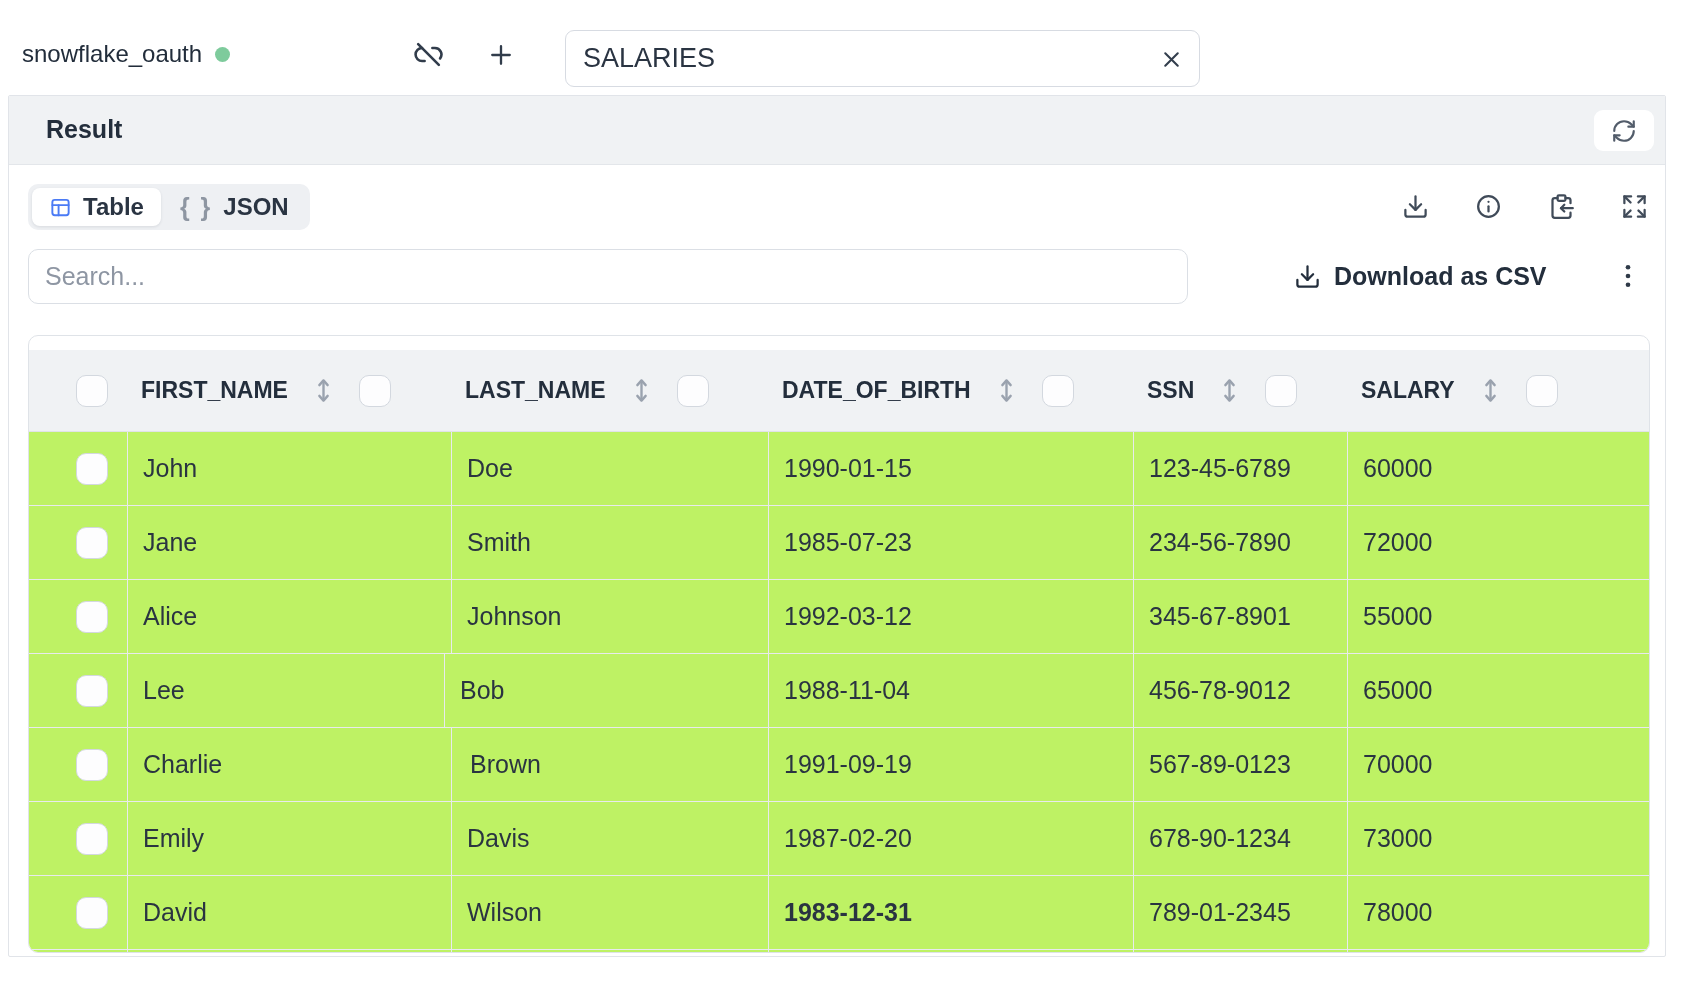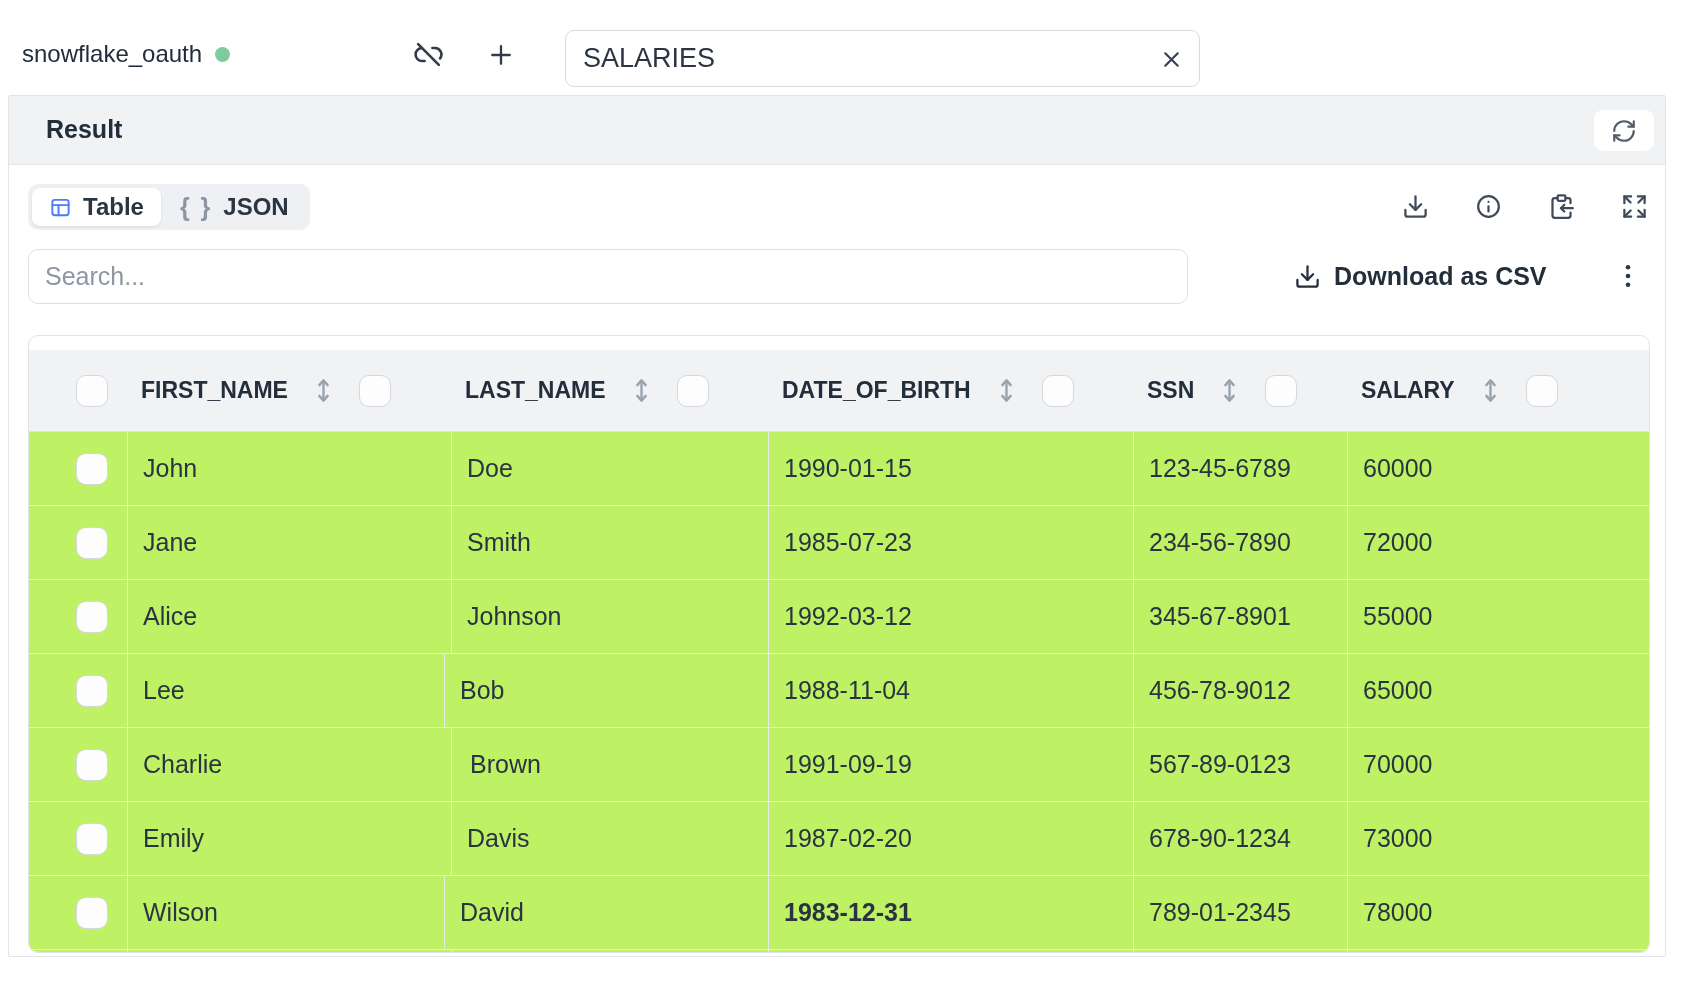--- a/index.html
+++ b/index.html
@@ -301,22 +301,22 @@
           <div class="td" style="width: 324px;">Emily</div>
           <div class="td" style="width: 317px;">Davis</div>
           <div class="td" style="width: 365px;">1987-02-20</div>
           <div class="td" style="width: 214px;">678-90-1234</div>
           <div class="td" style="flex: 1 1 0%;">73000</div>
         </div>
         <div class="tr">
           <div class="td td-check" style="width: 98px;">
             <span class="cb"></span>
           </div>
+          <div class="td" style="width: 324px;">David</div>
           <div class="td" style="width: 317px;">Wilson</div>
-          <div class="td" style="width: 324px;">David</div>
           <div class="td" style="width: 365px; font-weight: bold;">1983-12-31</div>
           <div class="td" style="width: 214px;">789-01-2345</div>
           <div class="td" style="flex: 1 1 0%;">78000</div>
         </div>
         <div class="tr partial">
           <div class="td td-check" style="width: 98px;"></div>
           <div class="td" style="width: 324px;"></div>
           <div class="td" style="width: 317px;"></div>
           <div class="td" style="width: 365px;"></div>
           <div class="td" style="width: 214px;"></div>

